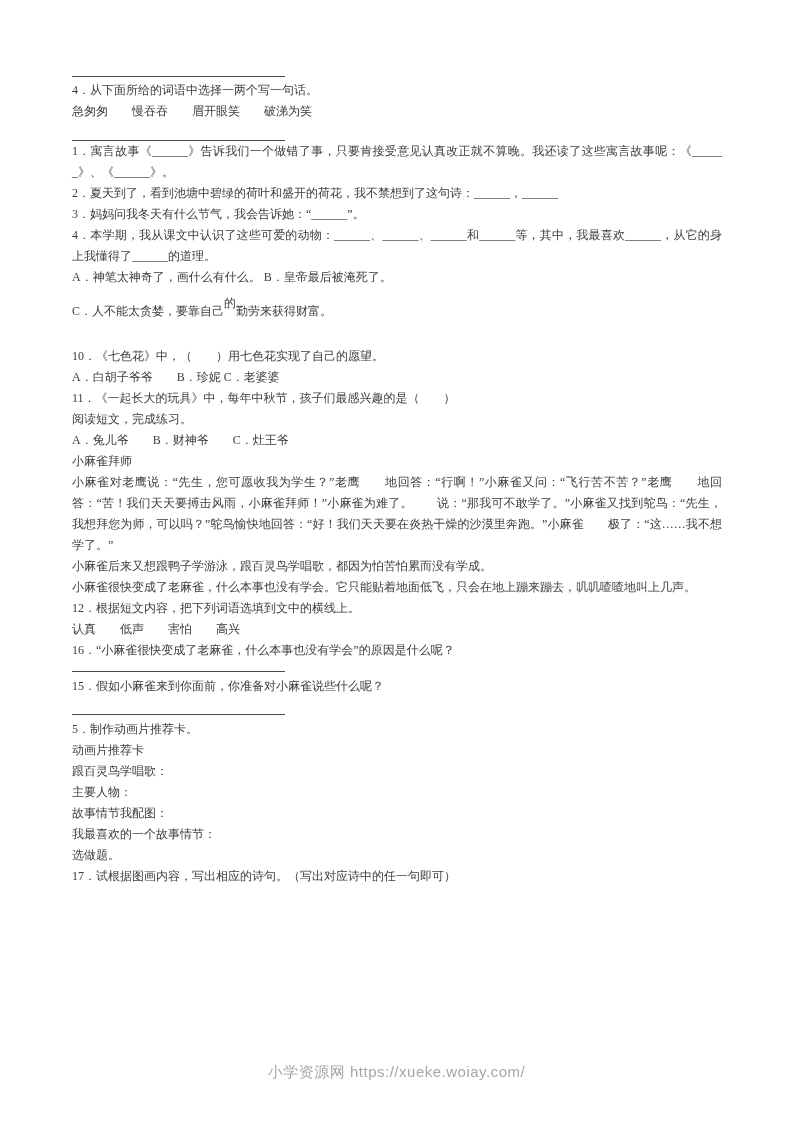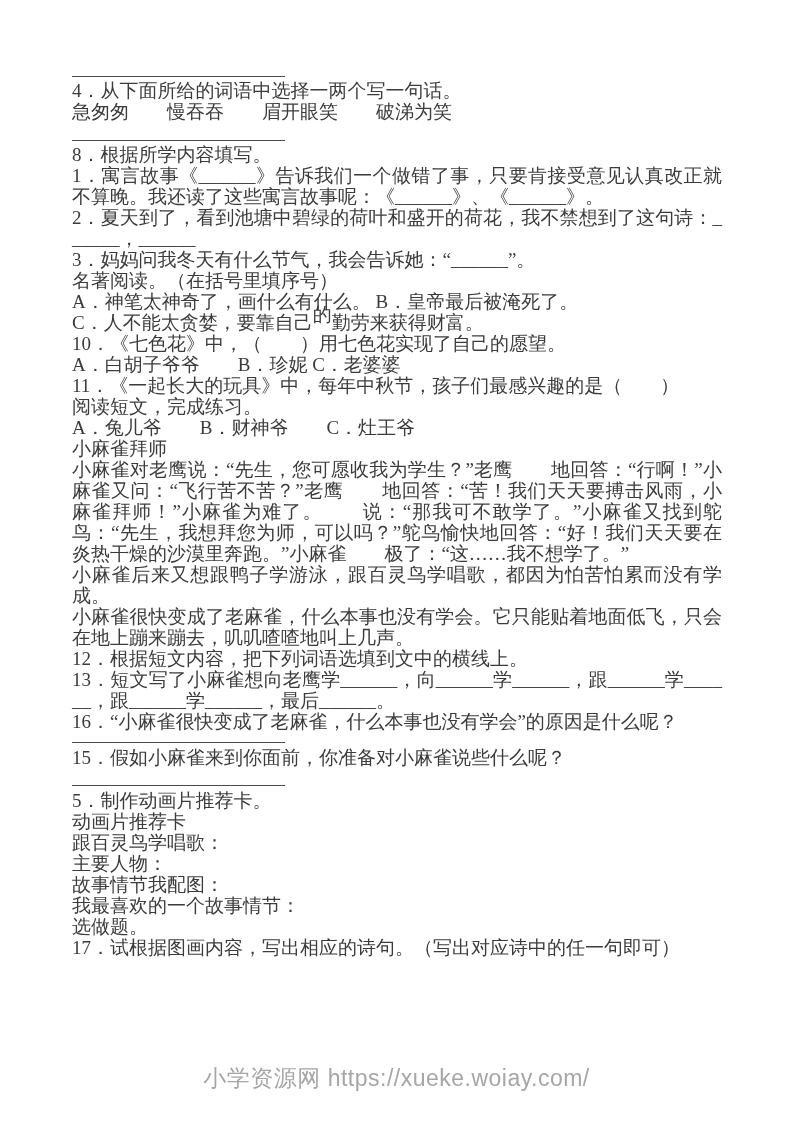--- a/index.html
+++ b/index.html
@@ -12,90 +12,89 @@
     font-family: "Liberation Serif", "DejaVu Serif", serif;
   }
   .page {
     position: relative;
     width: 793px;
     height: 1122px;
     padding: 76px 71px 0 72px;
     color: #3b3b3b;
   }
   .page p {
-    font-size: 19px;
+    font-size: 12px;
     line-height: 21px;
     text-align: justify;
     word-break: break-all;
   }
   .rule {
     width: 213px;
     height: 0;
     border-top: 1px solid #4a4a4a;
   }
   .rule.r1 { margin-top: 0; }
   .rule.r2 { margin-top: 18px; }
   .rule.r3 { margin-top: 10px; margin-bottom: 4px; }
   .rule.r4 { margin-top: 17px; margin-bottom: 4px; }
   .mt3  { margin-top: 3px; }
-  .mt8  { margin-top: 0; }
-  .mt13 { }
+  .mt8  { margin-top: 24px; }
+  .mt13 { margin-top: 13px; }
   .sup {
     position: relative;
     top: -8px;
   }
   .footer {
     position: absolute;
     top: 1063px;
     left: 0;
     width: 793px;
     text-align: center;
     font-family: "Liberation Sans", "DejaVu Sans", sans-serif;
-    font-size: 23px;
+    font-size: 15px;
     color: #a6a6a6;
     letter-spacing: 0.5px;
   }
 </style>
 </head>
 <body>
 
 <div class="page">
 
   <div class="rule r1"></div>
 
   <p class="mt3">4．从下面所给的词语中选择一两个写一句话。</p>
   <p>急匆匆　　慢吞吞　　眉开眼笑　　破涕为笑</p>
 
   <div class="rule r2"></div>
 
-  <p class="mt3">8．根据所学内容填写。</p>
   <p>1．寓言故事《______》告诉我们一个做错了事，只要肯接受意见认真改正就不算晚。我还读了这些寓言故事呢：《______》、《______》。</p>
   <p>2．夏天到了，看到池塘中碧绿的荷叶和盛开的荷花，我不禁想到了这句诗：______，______</p>
   <p>3．妈妈问我冬天有什么节气，我会告诉她：“______”。</p>
+  <p>4．本学期，我从课文中认识了这些可爱的动物：______、______、______和______等，其中，我最喜欢______，从它的身上我懂得了______的道理。</p>
 
-  <p>名著阅读。（在括号里填序号）</p>
 
   <p>A．神笔太神奇了，画什么有什么。  B．皇帝最后被淹死了。</p>
   <p class="mt13"><span>C．人不能太贪婪，要靠自己</span><span class="sup">的</span><span>勤劳来获得财富。</span></p>
 
   <p class="mt8">10．《七色花》中，（　　）用七色花实现了自己的愿望。</p>
   <p>A．白胡子爷爷　　B．珍妮 C．老婆婆</p>
 
   <p>11．《一起长大的玩具》中，每年中秋节，孩子们最感兴趣的是（　　）</p>
   <p>阅读短文，完成练习。</p>
 
   <p>A．兔儿爷　　B．财神爷　　C．灶王爷</p>
   <p>小麻雀拜师</p>
   <p>小麻雀对老鹰说：“先生，您可愿收我为学生？”老鹰　　地回答：“行啊！”小麻雀又问：“飞行苦不苦？”老鹰　　地回答：“苦！我们天天要搏击风雨，小麻雀拜师！”小麻雀为难了。　　说：“那我可不敢学了。”小麻雀又找到鸵鸟：“先生，我想拜您为师，可以吗？”鸵鸟愉快地回答：“好！我们天天要在炎热干燥的沙漠里奔跑。”小麻雀　　极了：“这……我不想学了。”</p>
   <p>小麻雀后来又想跟鸭子学游泳，跟百灵鸟学唱歌，都因为怕苦怕累而没有学成。</p>
   <p>小麻雀很快变成了老麻雀，什么本事也没有学会。它只能贴着地面低飞，只会在地上蹦来蹦去，叽叽喳喳地叫上几声。</p>
 
   <p>12．根据短文内容，把下列词语选填到文中的横线上。</p>
+  <p>认真　　低声　　害怕　　高兴</p>
 
-  <p>13．短文写了小麻雀想向老鹰学______，向______学______，跟______学______，跟______学______，最后______。</p>
 
   <p>16．“小麻雀很快变成了老麻雀，什么本事也没有学会”的原因是什么呢？</p>
 
   <div class="rule r3"></div>
 
   <p>15．假如小麻雀来到你面前，你准备对小麻雀说些什么呢？</p>
 
   <div class="rule r4"></div>
 
   <p>5．制作动画片推荐卡。</p>

